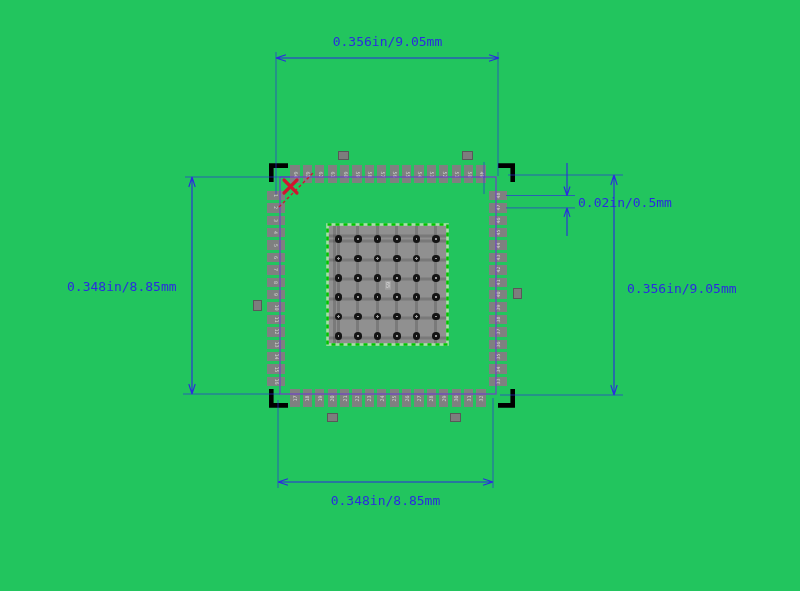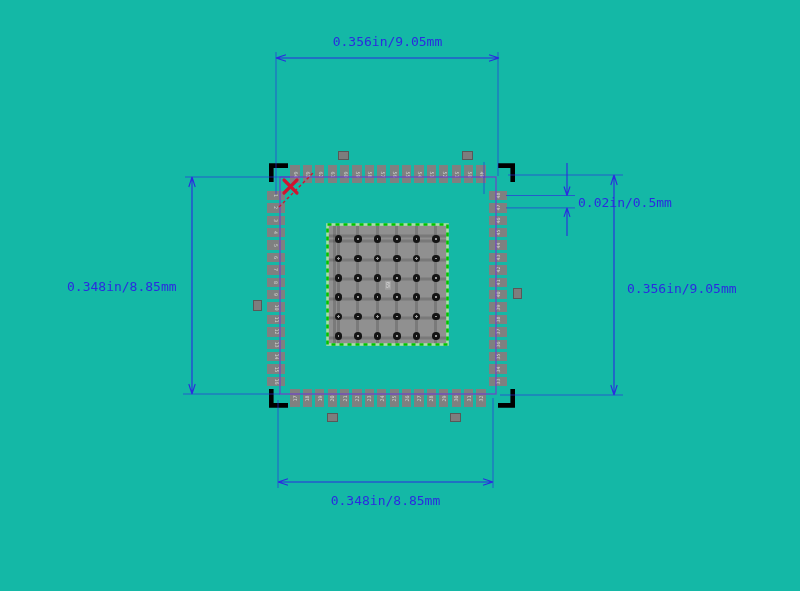--- a/index.html
+++ b/index.html
@@ -1,17 +1,17 @@
 <!DOCTYPE html>
 <html style="--dimension_blue: #2b2be0; --outline_purple: #7040c8; --pad_gray: #7f8080; --pad_number_gray: #d4d4d4; --thermal_gray: #868686; --via_black: #141414; --thermal_border_green: #00c300; --thermal_border_pale: #a9dfa9; --pin1_red: #d01430; --bracket_black: #000000; --mark_gray: #7d7d7d;"><head>
 <meta charset="utf-8">
 <style>
   html,body{margin:0;padding:0;background:#fff;}
   #canvas{
-    position:relative;width:800px;height:591px;background:#14b8a6;overflow:hidden;
+    position:relative;width:800px;height:591px;background:#22c55e;overflow:hidden;
     font-family:"DejaVu Sans Mono","Liberation Mono",monospace;
   }
   .dim-label{
     position:absolute;color:var(--dimension_blue);font-size:13px;line-height:15px;
     white-space:nowrap;letter-spacing:0px;
   }
   .pad{
     position:absolute;background:var(--pad_gray);
     display:flex;align-items:center;justify-content:center;overflow:hidden;
   }

